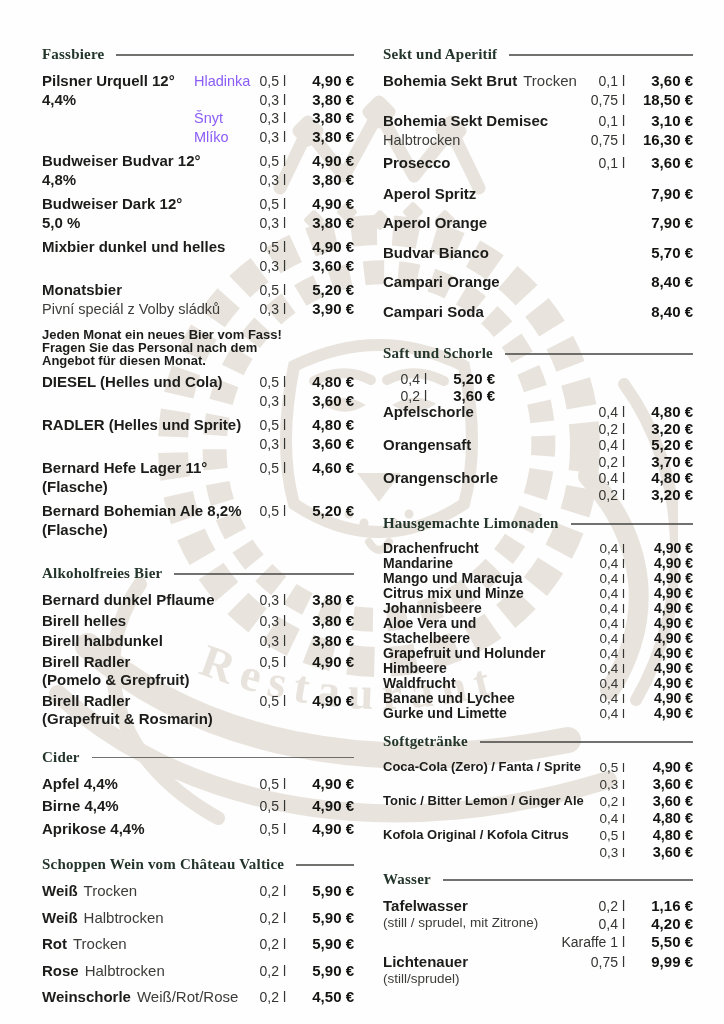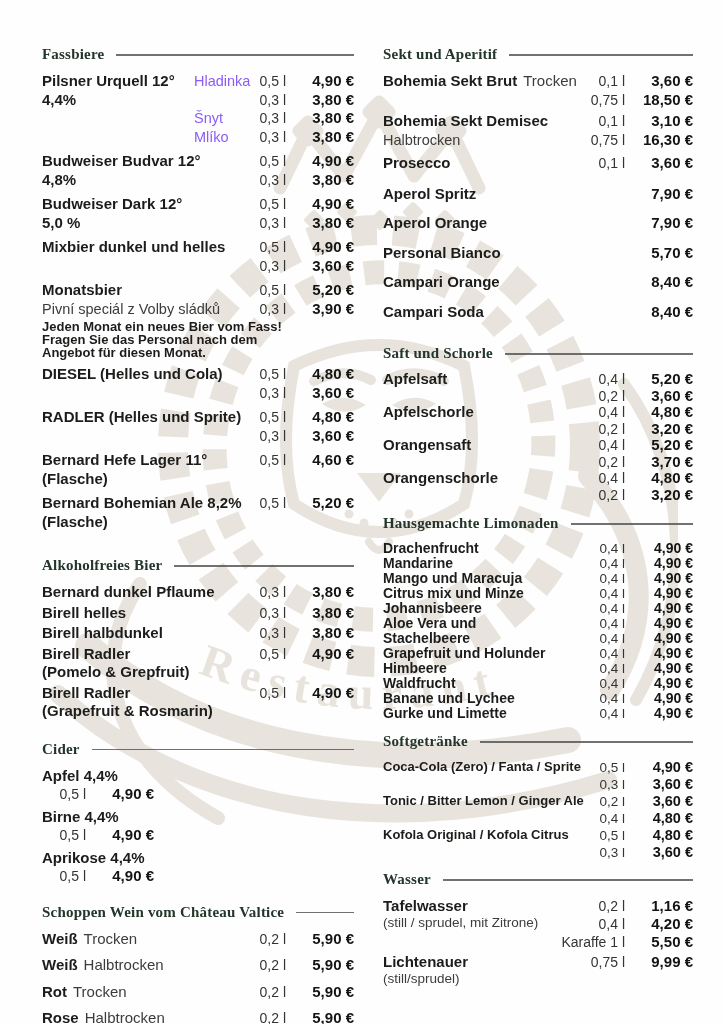--- a/index.html
+++ b/index.html
@@ -28,40 +28,40 @@
   
   .sec{margin-top:0;}
   .section-header{
     display:flex;align-items:center;gap:12px;
     font-family:"Liberation Serif","DejaVu Serif",serif;
     font-size:15px;font-weight:700;color:var(--header);
     line-height:20px;margin-bottom:8px;letter-spacing:.2px;
   }
   .rule{flex:1;height:1.5px;background:var(--rule);transform:translateY(1px);opacity:.8;}
   
-  .item{display:flex;flex-wrap:wrap;align-items:flex-start;}
+  .item{display:flex;flex-wrap:wrap;align-items:flex-start;gap:8px;}
   .names{flex:1 1 0;min-width:0;}
   .name-line{font-size:15px;font-weight:700;line-height:18.5px;color:var(--text);white-space:nowrap;}
   .name-line .reg{font-weight:400;color:var(--muted);margin-left:6px;}
   .line2{font-size:15px;font-weight:700;line-height:18.5px;color:var(--text);}
   .line2r{font-size:14.5px;font-weight:400;line-height:18.5px;color:var(--muted);}
   .rows{flex:0 0 auto;width:112px;}
   .rows.wide{width:160px;}
   .rows.xwide{width:140px;}
   .price-row{display:flex;align-items:baseline;line-height:18.5px;}
   .row-label{font-size:14.5px;color:#8b5cf6;}
   .row-vol{margin-left:auto;white-space:nowrap;font-size:14px;color:#343432;}
   .row-price{width:62px;margin-left:6px;text-align:right;font-size:15px;font-weight:700;
              color:var(--price);white-space:nowrap;}
   .note{width:100%;max-width:256px;font-size:13px;font-weight:700;line-height:13px;
         color:var(--text);margin-top:2px;}
   
   .sec-c0-s0 .item{margin-bottom:6px;}
   .sec-c0-s1{margin-top:24px;} .sec-c0-s1 .item{margin-bottom:2px;}
-  .sec-c0-s2{margin-top:18px;} .sec-c0-s2 .item{margin-bottom:4px;flex-direction:column;}
+  .sec-c0-s2{margin-top:18px;} .sec-c0-s2 .item{margin-bottom:4px;}
   .sec-c0-s3{margin-top:16px;} .sec-c0-s3 .item{margin-bottom:8px;}
   .sec-c1-s0 .item{margin-bottom:11px;}
   .sec-c1-s0 .item:nth-of-type(1),.sec-c1-s0 .item:nth-of-type(2){margin-bottom:3px;}
   .sec-c1-s0 .item:nth-of-type(3){margin-top:5px;margin-bottom:12px;}
   .sec-c1-s1{margin-top:22px;} .sec-c1-s1 .item{margin-bottom:0;}
   .sec-c1-s1 .price-row,.sec-c1-s1 .name-line{line-height:16.5px;}
   .sec-c1-s2{margin-top:10px;} .sec-c1-s2 .item{margin-bottom:0;}
   .sec-c1-s2 .name-line,.sec-c1-s2 .price-row{line-height:15px;font-size:14px;}
   .sec-c1-s2 .row-vol{font-size:13.5px;} .sec-c1-s2 .row-price{font-size:14px;}
   .sec-c1-s3{margin-top:10px;} .sec-c1-s3 .item{margin-bottom:0;}
@@ -504,21 +504,21 @@
           </div>
           <div class="rows">
             <div class="price-row">
               <span class="row-vol"></span>
               <span class="row-price">7,90 €</span>
             </div>
           </div>
         </div>
         <div class="item">
           <div class="names">
-            <div class="name-line"><span class="bold">Personal Bianco</span></div>
+            <div class="name-line"><span class="bold">Budvar Bianco</span></div>
           </div>
           <div class="rows">
             <div class="price-row">
               <span class="row-vol"></span>
               <span class="row-price">5,70 €</span>
             </div>
           </div>
         </div>
         <div class="item">
           <div class="names">
@@ -542,23 +542,20 @@
             </div>
           </div>
         </div>
       </section>
       <section class="sec sec-c1-s1">
         <h2 class="section-header">
           <span class="sec-title">Saft und Schorle</span>
           <span class="rule"></span>
         </h2>
         <div class="item">
-          <div class="names">
-            <div class="name-line"><span class="bold">Apfelsaft</span></div>
-          </div>
           <div class="rows">
             <div class="price-row">
               <span class="row-vol">0,4 l</span>
               <span class="row-price">5,20 €</span>
             </div>
             <div class="price-row">
               <span class="row-vol">0,2 l</span>
               <span class="row-price">3,60 €</span>
             </div>
           </div>

